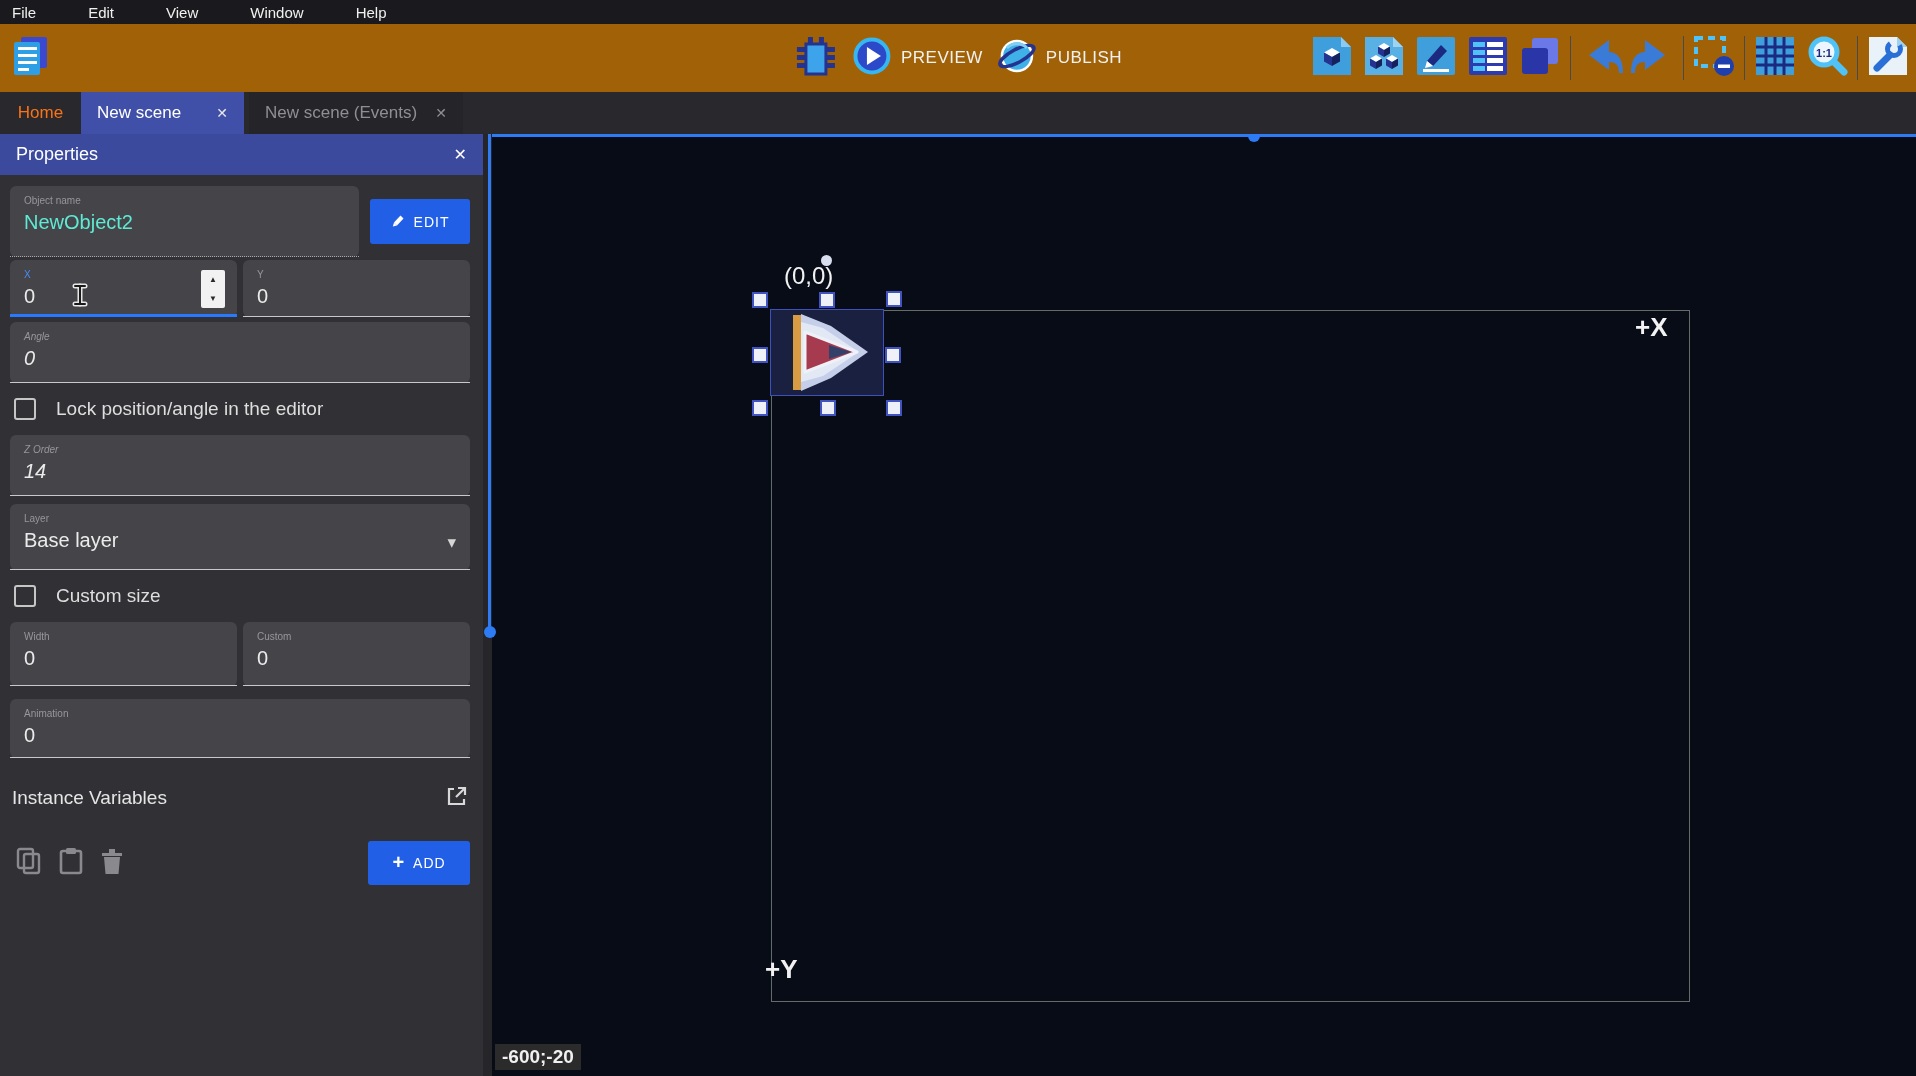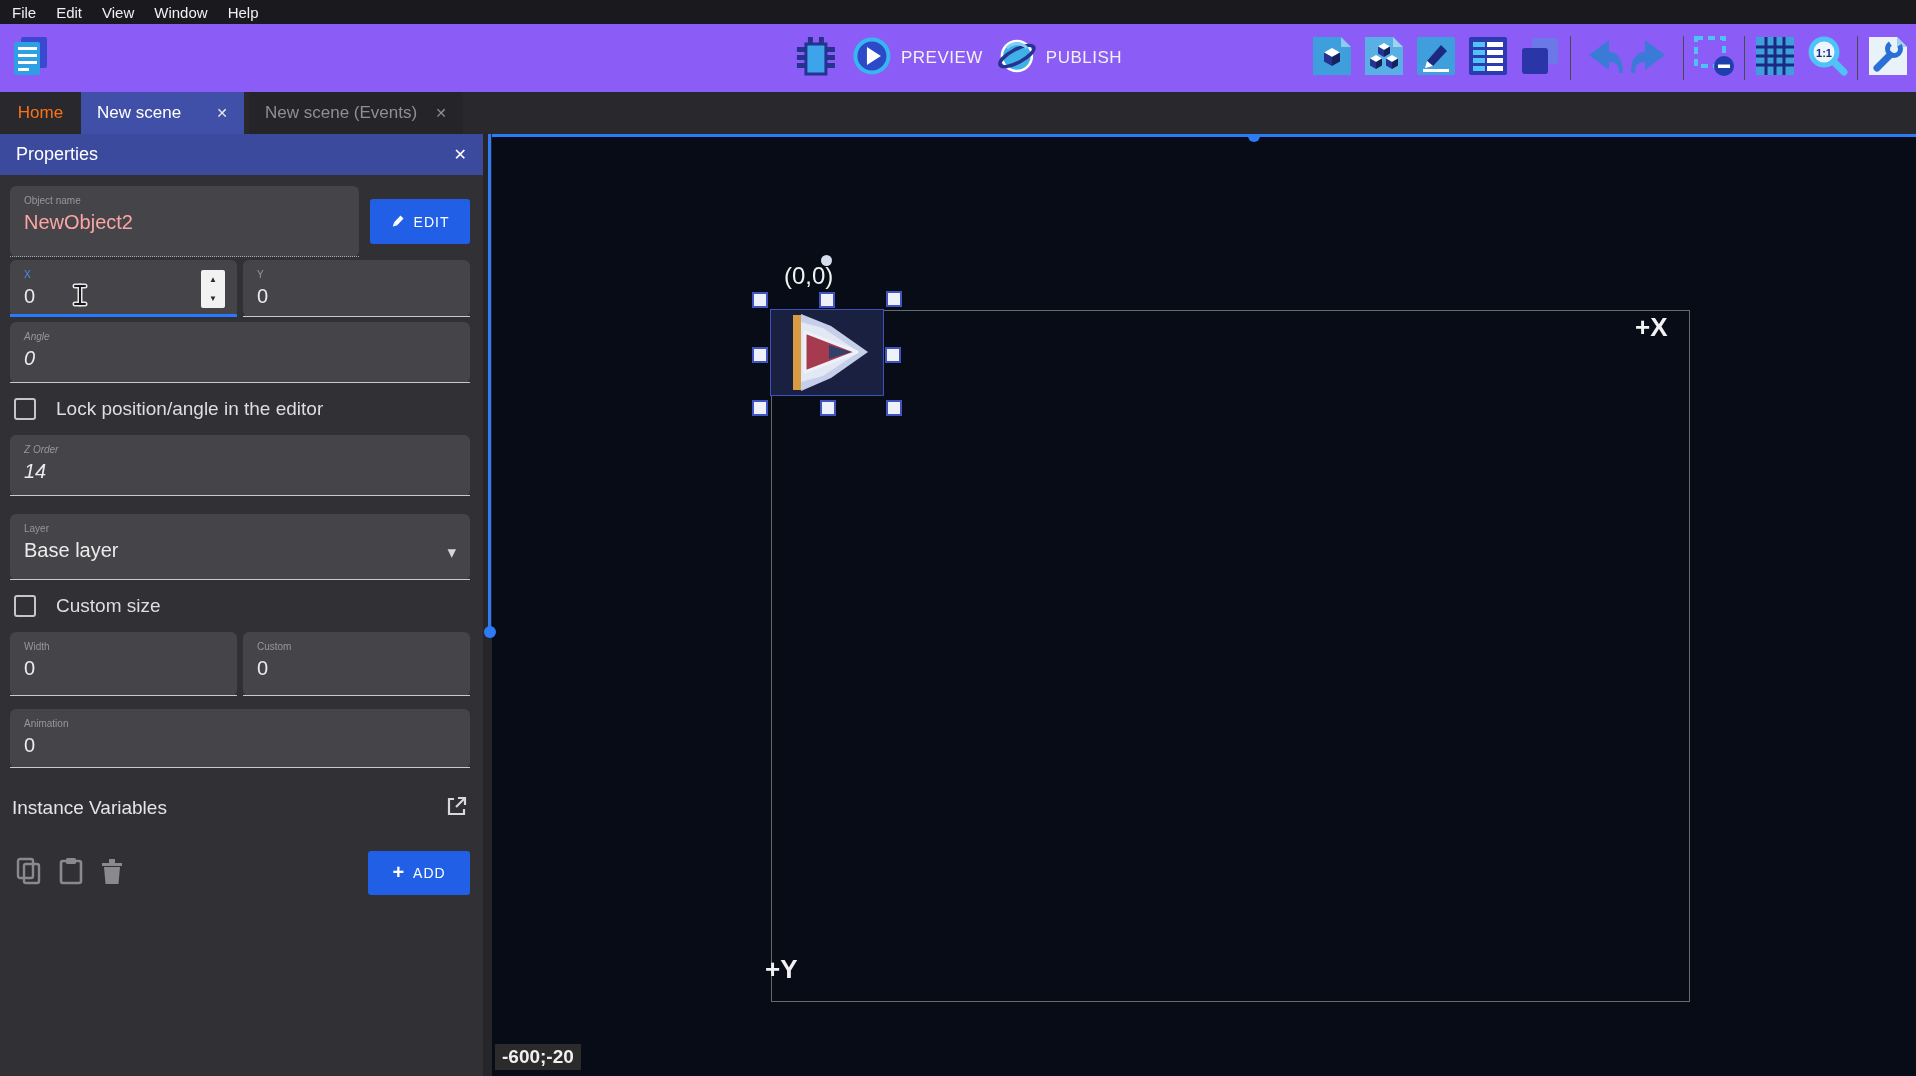--- a/index.html
+++ b/index.html
@@ -1,26 +1,26 @@
 <!DOCTYPE html>
 <html><head>
 <meta charset="utf-8">
 <style>
   * { margin:0; padding:0; box-sizing:border-box; }
   html,body { width:1916px; height:1076px; overflow:hidden;
     font-family:"Liberation Sans", sans-serif; background:#29292d; }
 
   
   .menubar { position:absolute; left:0; top:0; width:1916px; height:24px;
-    background:#1a1a1e; display:flex; align-items:center; padding-left:2px; z-index:30; }
+    background:#1a1a1e; display:flex; align-items:center; padding-left:2px; z-index:30;gap:32px; }
   .menu-item { color:#f0f0f0; font-size:15px; padding:0 10px; height:24px;
     display:flex; align-items:center; cursor:default; }
 
   .toolbar { position:absolute; left:0; top:24px; width:1916px; height:68px;
-    background:#8b5cf6; display:flex; align-items:center; z-index:30; }
+    background:#a16207; display:flex; align-items:center; z-index:30; }
   .tb-left { position:absolute; left:8px; top:12px; }
   .tb-center { position:absolute; left:50%; transform:translateX(-50%);
     display:flex; align-items:center; gap:14px; }
   .tb-right { position:absolute; right:6px; top:0; height:68px;
     display:flex; align-items:center; gap:8px; }
   .tb-btn { display:flex; align-items:center; gap:9px; cursor:pointer; }
   .tb-btn-label { color:#f2f2f2; font-size:17px; letter-spacing:.5px; }
   .tb-divider { width:1px; height:44px; background:#4a4a4e; }
   .tb-icon { width:44px; height:44px; display:flex; align-items:center;
     justify-content:center; cursor:pointer; }
@@ -50,21 +50,21 @@
     position:relative; overflow:visible; }
   .flabel { font-size:10px; color:#97979b; }
   .fvalue { font-size:20px; color:#ebebeb; margin-top:5px; }
   .uline { position:absolute; left:0; right:0; bottom:0; height:1px;
     background:#c9c9c9; }
   .row2 { display:flex; gap:6px; }
   .row2 .fbox { flex:1; }
 
   .obj-row { display:flex; gap:11px; align-items:center; }
   .obj-name { flex:1; height:71px; }
-  .obj-name .fvalue { color:#fca5a5; }
+  .obj-name .fvalue { color:#5eead4; }
   .obj-name .uline { height:0; border-bottom:1px dotted #a8a8a8; background:none; }
   .btn-blue { background:#2160e6; color:#ffffff; border:none; border-radius:3px;
     display:flex; align-items:center; justify-content:center; gap:8px;
     cursor:pointer; font-family:inherit; }
   .btn-edit { width:100px; height:45px; font-size:14px; letter-spacing:1px; }
 
   .xy { height:57px; margin-top:3px; }
   .x-focused .flabel { color:#4b8bf5; }
   .x-focused .uline { height:3px; background:#2979ff; }
   .spinner { position:absolute; right:12px; top:10px; width:24px; height:38px;
@@ -73,21 +73,21 @@
   .spin-half { flex:1; display:flex; align-items:center; justify-content:center;
     font-size:8px; color:#2a2a2a; }
   .ibeam { position:absolute; left:62px; top:23px; }
 
   .single { height:61px; margin-top:5px;font-style:italic; }
   .chkrow { display:flex; align-items:center; gap:20px; margin:12px 0 12px 4px;
     height:28px; }
   .chk { width:22px; height:22px; border:2px solid #c6c6c6; border-radius:3px;
     cursor:pointer; flex:none; }
   .chklabel { color:#dedede; font-size:19px; }
-  .layerbox { height:66px; margin-top:18px; }
+  .layerbox { height:66px; margin-top:8px; }
   .caret { position:absolute; right:14px; top:28px; color:#d6d6d6;
     font-size:17px; cursor:pointer; }
   .whrow { margin-top:5px; }
   .whrow .fbox { height:64px; }
   .animbox { height:59px; margin-top:13px; }
 
   .iv-head { display:flex; align-items:center; justify-content:space-between;
     margin:27px 2px 0 2px; }
   .iv-title { color:#e5e5e5; font-size:19px; }
   .iv-actions { display:flex; align-items:center; gap:16px; margin:30px 0 0 6px;

